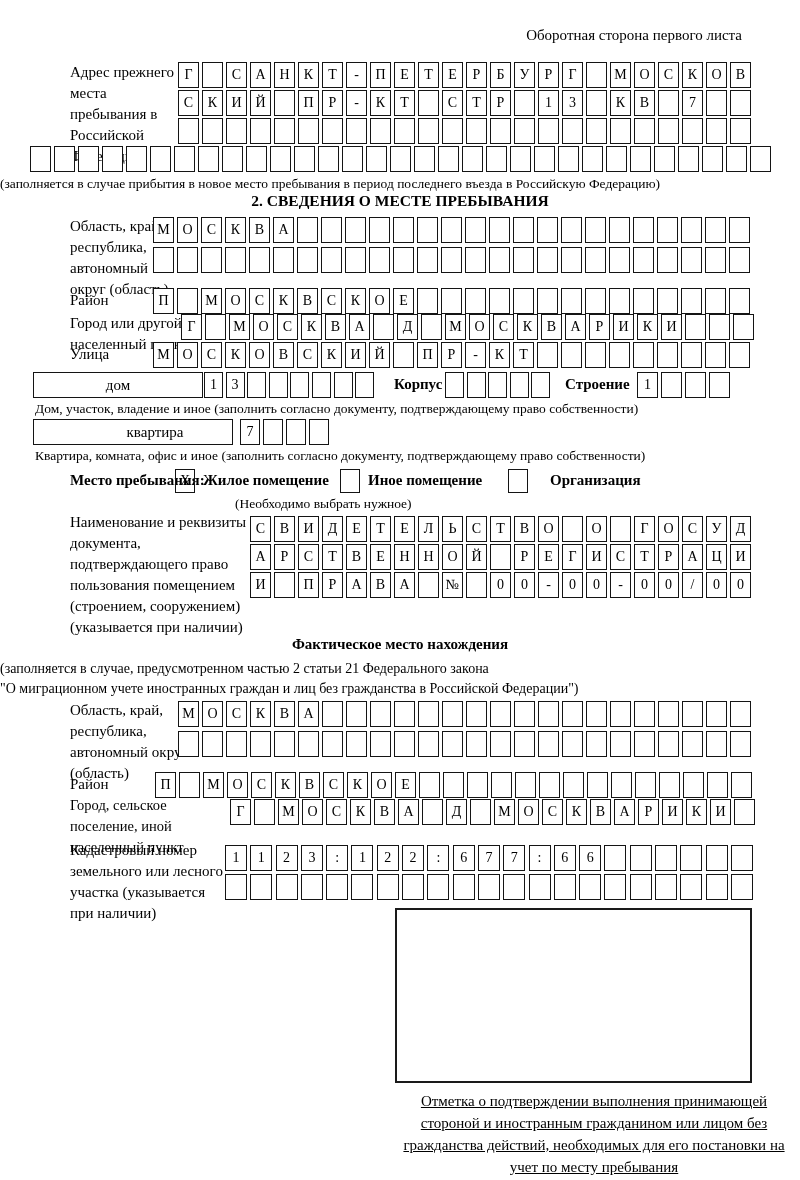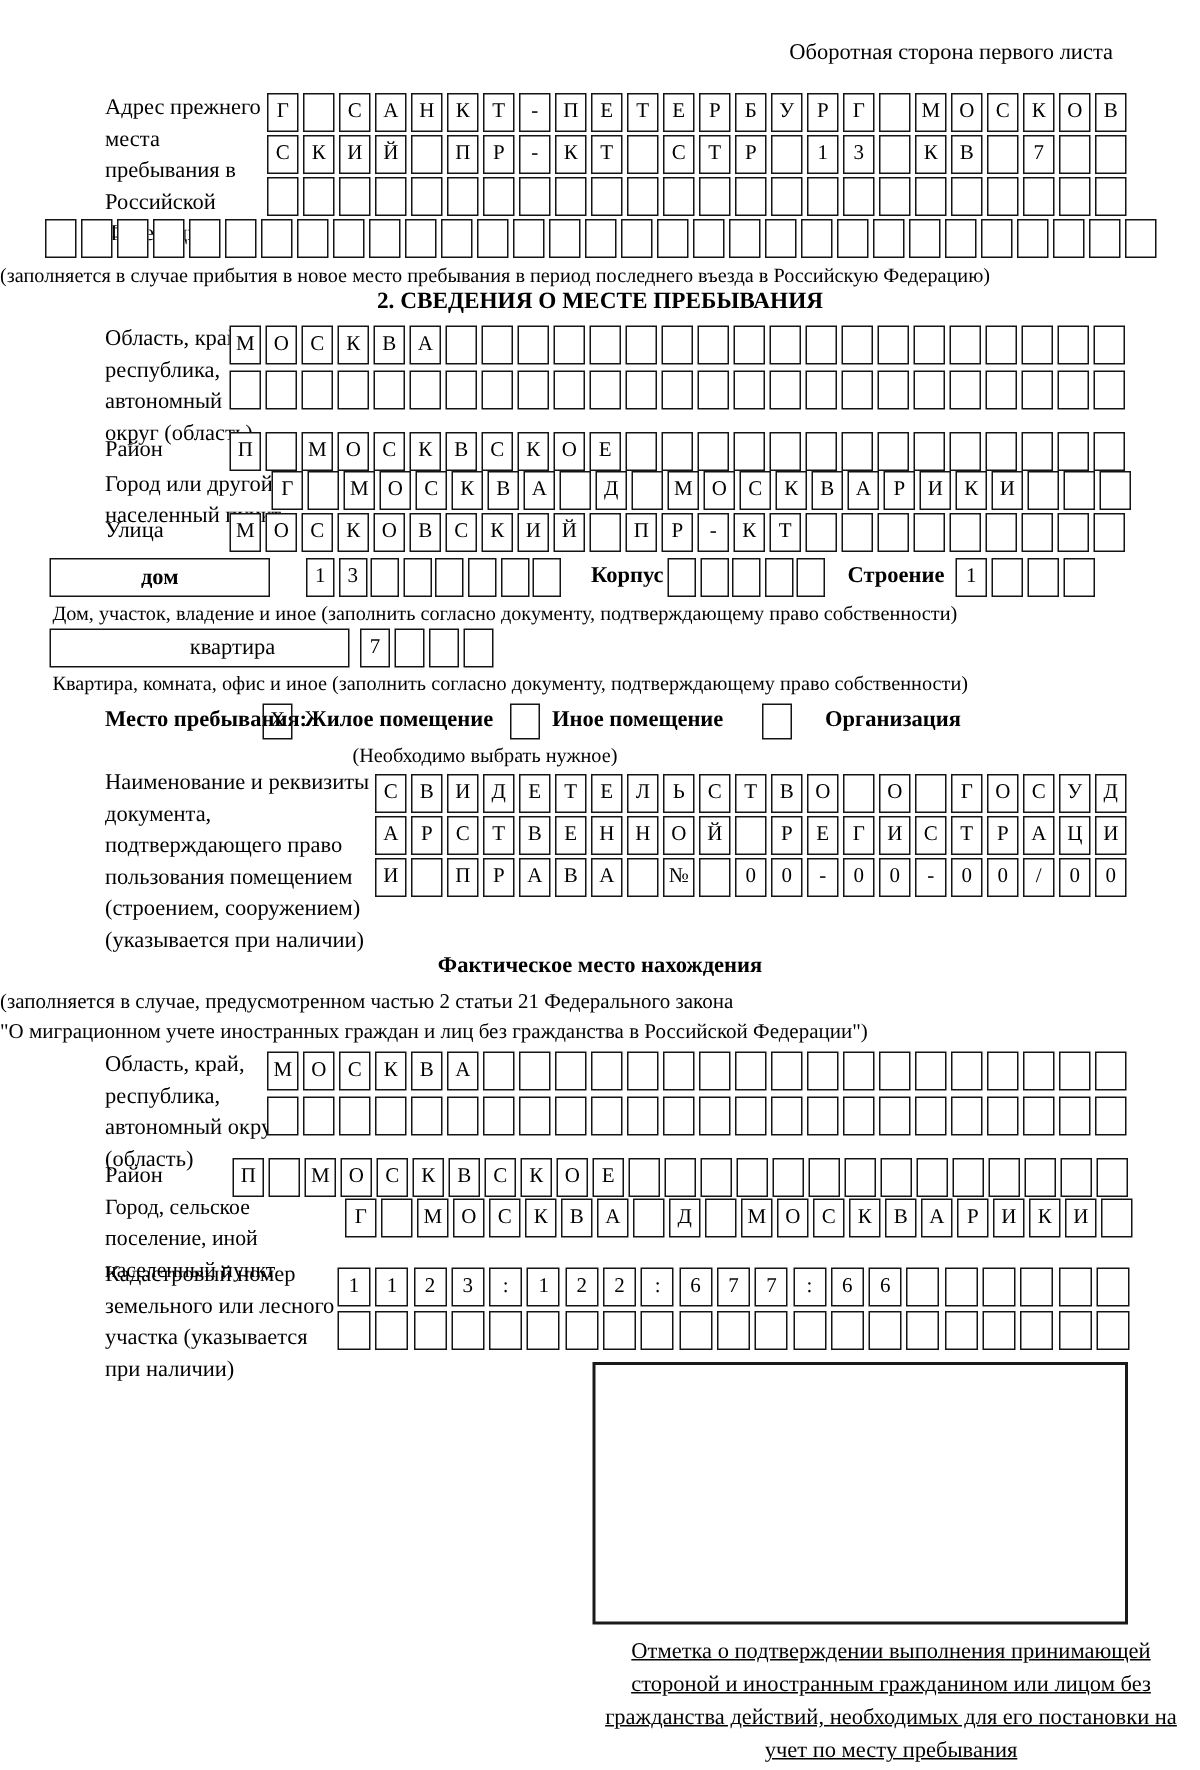--- a/index.html
+++ b/index.html
@@ -283,21 +283,21 @@
       <span class="cell"></span>
       <span class="cell"></span>
       <span class="cell"></span>
       <span class="cell"></span>
       <span class="cell"></span>
       <span class="cell"></span>
       <span class="cell"></span>
       <span class="cell"></span>
     </div>
 
-  <div class="abs bigbox" style="left:33px;top:372px;width:147px;font-weight:bold;">дом</div>
+  <div class="abs bigbox" style="left:33px;top:372px;width:170px;">дом</div>
   <div class="abs boxrow boxrow-sm" style="left:204px;top:372px;">
       <span class="cell">1</span>
       <span class="cell">3</span>
       <span class="cell"></span>
       <span class="cell"></span>
       <span class="cell"></span>
       <span class="cell"></span>
       <span class="cell"></span>
       <span class="cell"></span>
     </div>

